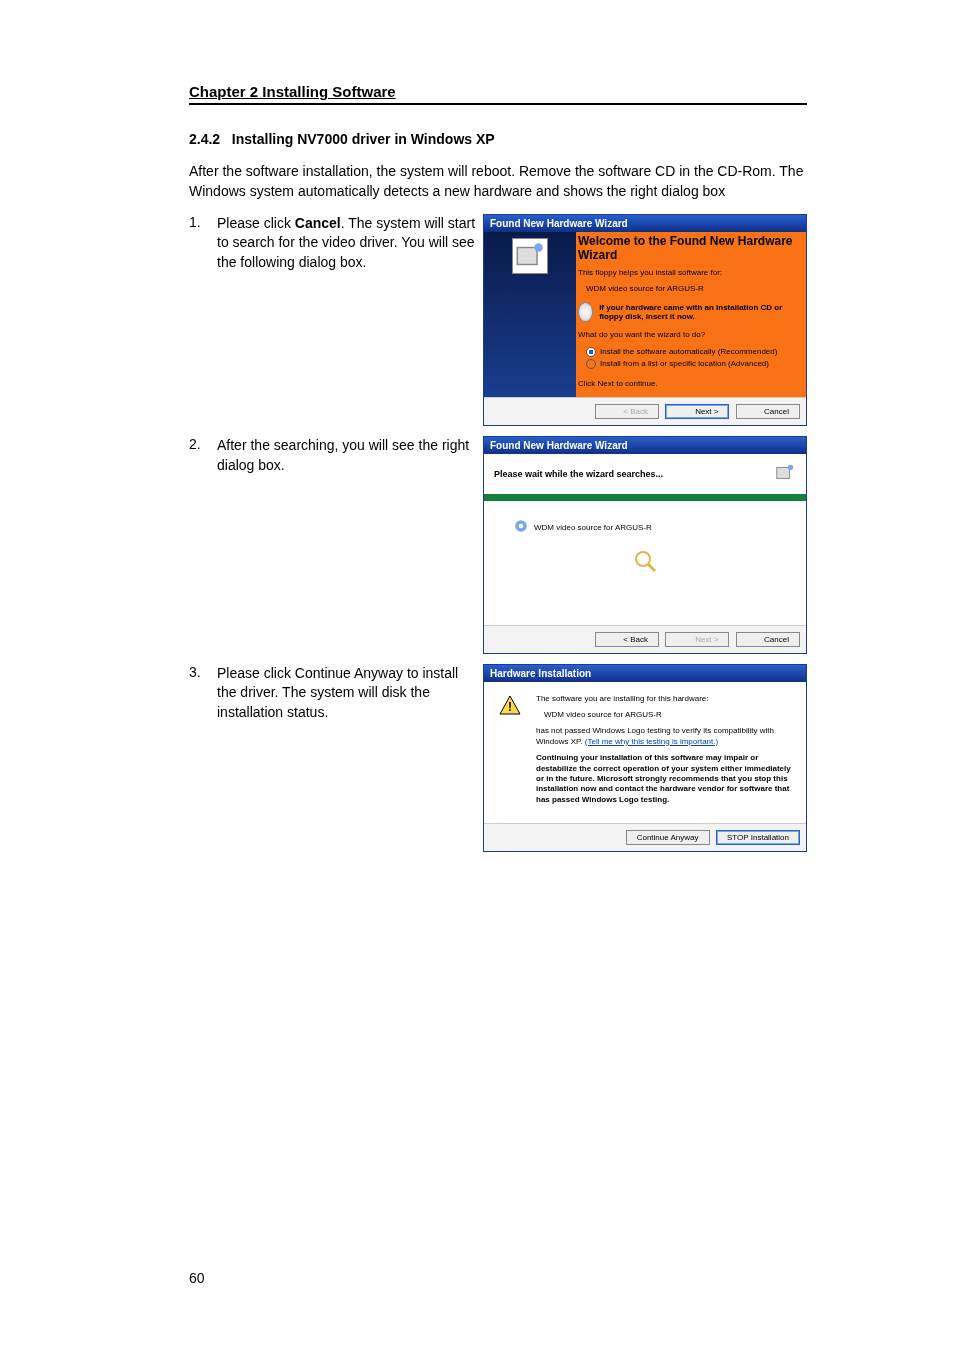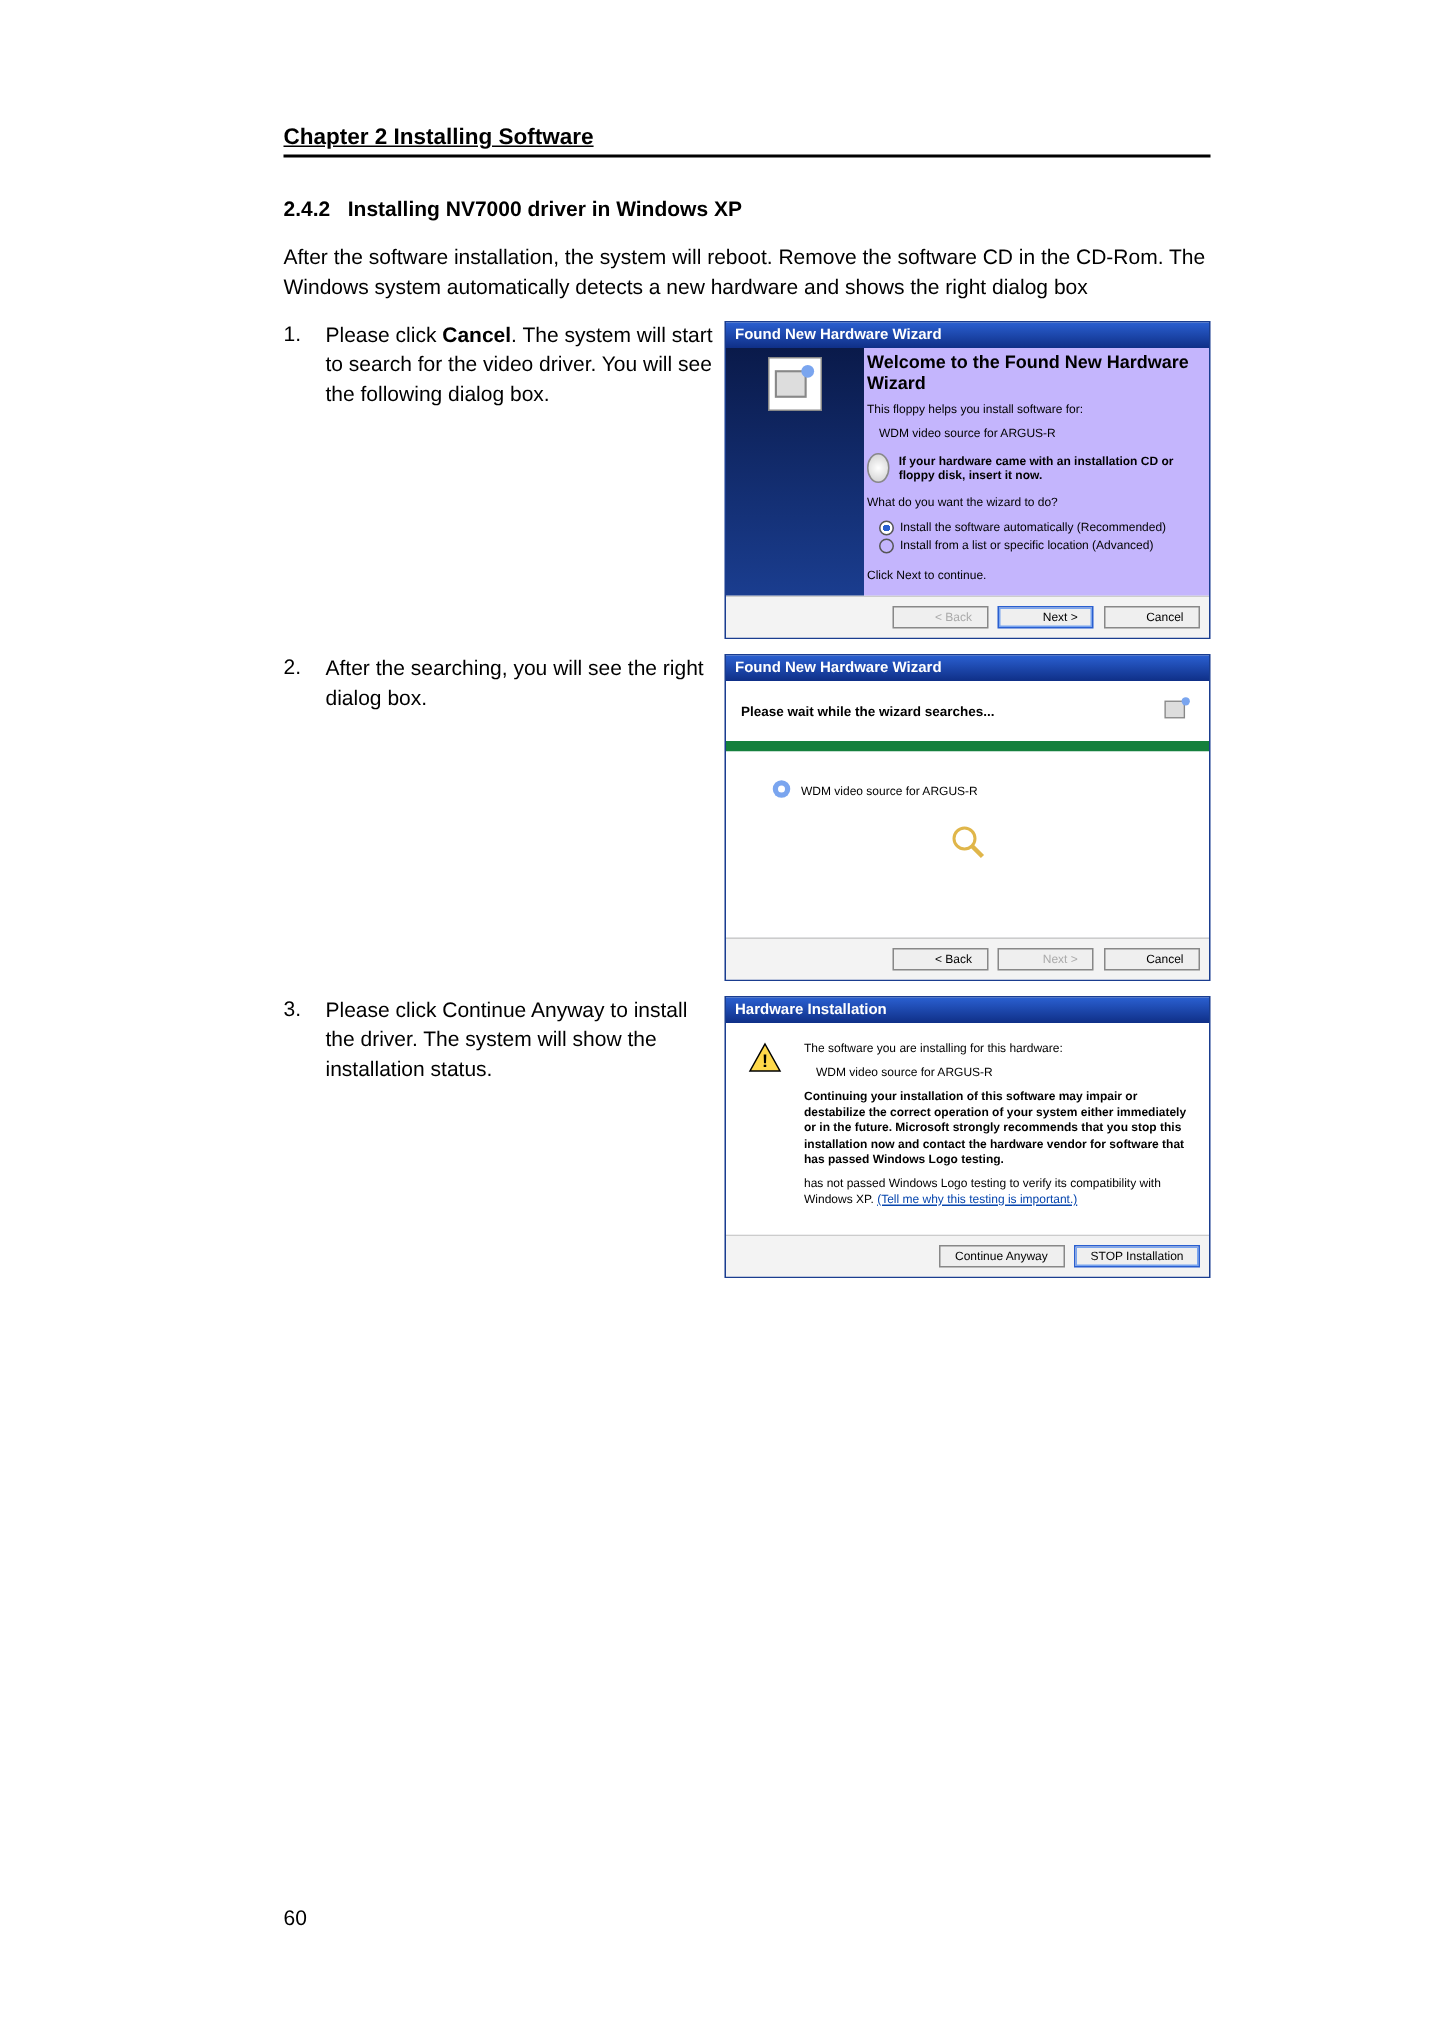--- a/index.html
+++ b/index.html
@@ -9,21 +9,21 @@
 .section-title{font-size:14px;font-weight:700;margin-bottom:14px}
 .body-text{font-size:14px;line-height:1.45;margin-bottom:12px}
 .step-row{display:flex;align-items:flex-start;margin-bottom:10px}
 .step-num{width:28px;flex:0 0 28px;font-size:14px}
 .step-text{flex:0 0 260px;font-size:14px;line-height:1.4}
 .step-img{flex:1}
 .dlg{border:1px solid #1a3d8f;background:#eef2f9;font-size:9px;color:#000;margin-left:6px}
 .dlg-title{background:linear-gradient(to bottom,#2a5fd0,#0f2f87);color:#fff;font-size:10px;font-weight:700;padding:3px 6px}
 .dlg-body{display:flex}
 .dlg-side{width:80px;background:linear-gradient(to bottom,#0a1a4a,#1a3d8f);padding:6px;display:flex;align-items:flex-start;justify-content:center}
-.dlg-main{flex:1;background:#c4b5fd;padding:2px}
+.dlg-main{flex:1;background:#f97316;padding:2px}
 .dlg-icon{width:34px;height:34px;background:#fff;border:1px solid #888;display:flex;align-items:center;justify-content:center}
 .h1{font-size:12px;font-weight:700;margin-bottom:6px}
 .small{font-size:8px;line-height:1.3;margin-bottom:6px}
 .cd-row{display:flex;align-items:center;gap:6px;font-size:8px;font-weight:700;margin:8px 0}
 .cd-icon{width:18px;height:18px;border:1px solid #888;border-radius:50%;background:radial-gradient(circle,#fff,#ccc)}
 .radio-row{font-size:8px;margin:2px 0 2px 8px}
 .radio{display:inline-block;width:8px;height:8px;border:1px solid #555;border-radius:50%;margin-right:4px;vertical-align:middle}
 .radio.sel{background:radial-gradient(circle,#2a5fd0 40%,#fff 41%)}
 .dlg-foot{background:#f3f3f3;padding:6px;text-align:right;border-top:1px solid #ccc}
 .btn{display:inline-block;border:1px solid #888;background:#efefef;font-size:8px;padding:2px 10px;margin-left:4px;min-width:42px;}
@@ -127,37 +127,37 @@
 <span class="btn">&lt; Back</span>
 <span class="btn dis">Next &gt;</span>
 <span class="btn">Cancel</span>
 </div>
 </div>
 </div>
 </div>
 
 <div class="step-row">
 <div class="step-num">3.</div>
-<div class="step-text">Please click Continue Anyway to install the driver. The system will show the installation status.</div>
+<div class="step-text">Please click Continue Anyway to install the driver. The system will disk the installation status.</div>
 <div class="step-img">
 <div class="dlg3">
 <div class="dlg-title">Hardware Installation</div>
 <div class="dlg3-body">
 <div class="warn-icon">
 <svg viewBox="0 0 24 24">
                   <polygon points="12,2 22,20 2,20" fill="#ffd94a" stroke="#000"></polygon>
                   <text x="12" y="17" text-anchor="middle" font-size="12" font-weight="bold">!</text>
                 </svg>
 </div>
 <div class="small">The software you are installing for this hardware:</div>
 <div class="small" style="margin-left:8px">WDM video source for ARGUS-R</div>
-<div class="small bold">Continuing your installation of this software may impair or destabilize the correct operation of your system either immediately or in the future. Microsoft strongly recommends that you stop this installation now and contact the hardware vendor for software that has passed Windows Logo testing.</div>
 <div class="small">
 <span>has not passed Windows Logo testing to verify its compatibility with Windows XP.</span> <span class="link">(Tell me why this testing is important.)</span>
 </div>
+<div class="small bold">Continuing your installation of this software may impair or destabilize the correct operation of your system either immediately or in the future. Microsoft strongly recommends that you stop this installation now and contact the hardware vendor for software that has passed Windows Logo testing.</div>
 </div>
 <div class="dlg-foot">
 <span class="btn">Continue Anyway</span>
 <span class="btn def">STOP Installation</span>
 </div>
 </div>
 </div>
 </div>
 
 </div>

